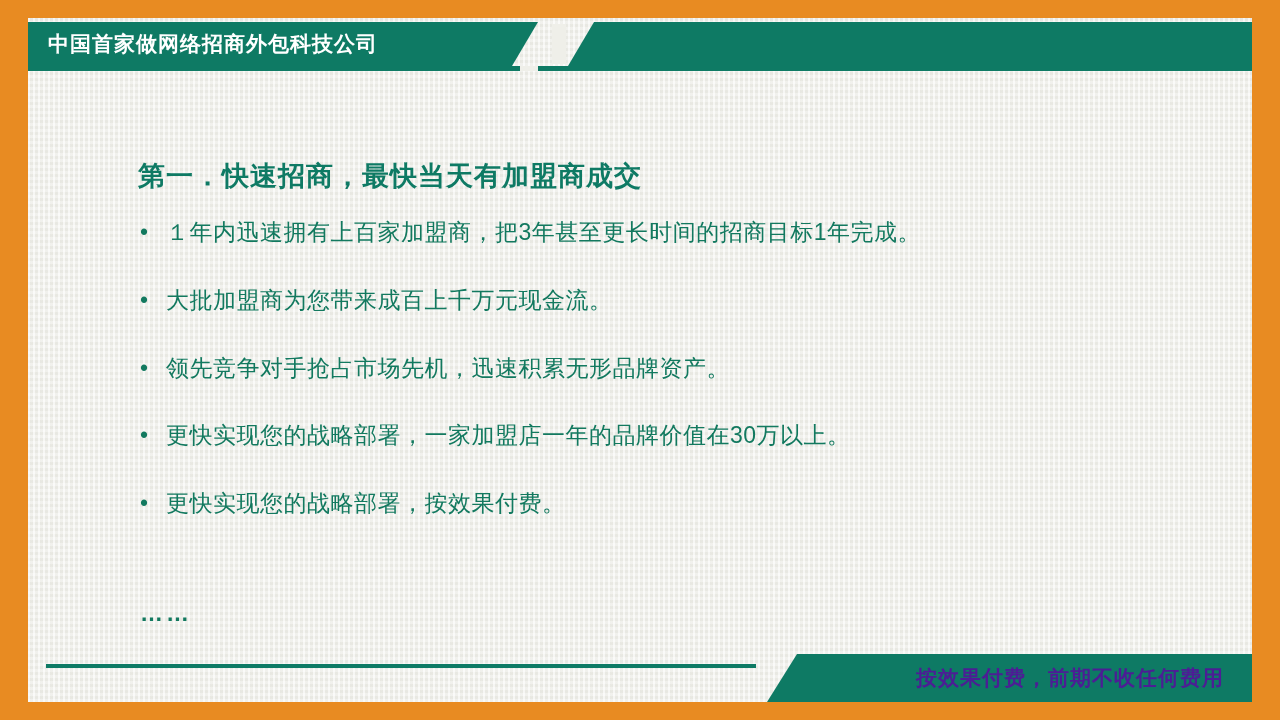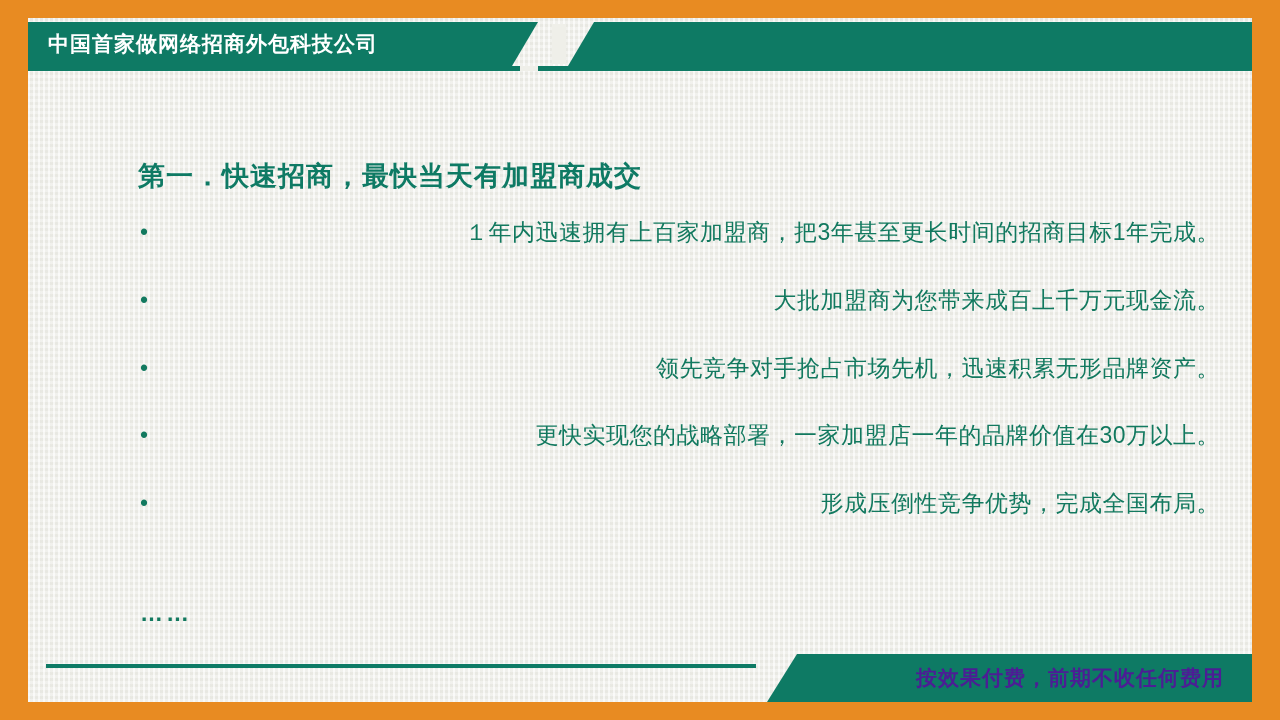--- a/index.html
+++ b/index.html
@@ -180,21 +180,20 @@
   .bullet .dot {
     flex: 0 0 auto;
     width: 26px;
     color: #12795F;
     font-size: 23px;
     line-height: 1.25;
   }
   .bullet .txt {
     flex: 1 1 auto;
     white-space: nowrap;
-    text-align: right;
   }
   .ellipsis-line {
     position: absolute;
     left: 112px;
     top: 500px;
     color: #12795F;
     font-size: 23px;
     font-weight: bold;
     letter-spacing: 3px;
   }
@@ -230,21 +229,21 @@
       <div class="bullet">
         <span class="dot">•</span>
         <span class="txt">领先竞争对手抢占市场先机，迅速积累无形品牌资产。</span>
       </div>
       <div class="bullet">
         <span class="dot">•</span>
         <span class="txt">更快实现您的战略部署，一家加盟店一年的品牌价值在30万以上。</span>
       </div>
       <div class="bullet">
         <span class="dot">•</span>
-        <span class="txt">形成压倒性竞争优势，完成全国布局。</span>
+        <span class="txt">更快实现您的战略部署，按效果付费。</span>
       </div>
     </div>
 
     <div class="ellipsis-line">……</div>
   </div>
 
   <div class="footer-band">
     <div class="footer-rule"></div>
     <div class="footer-rule-2"></div>
     <div class="footer-green"></div>

